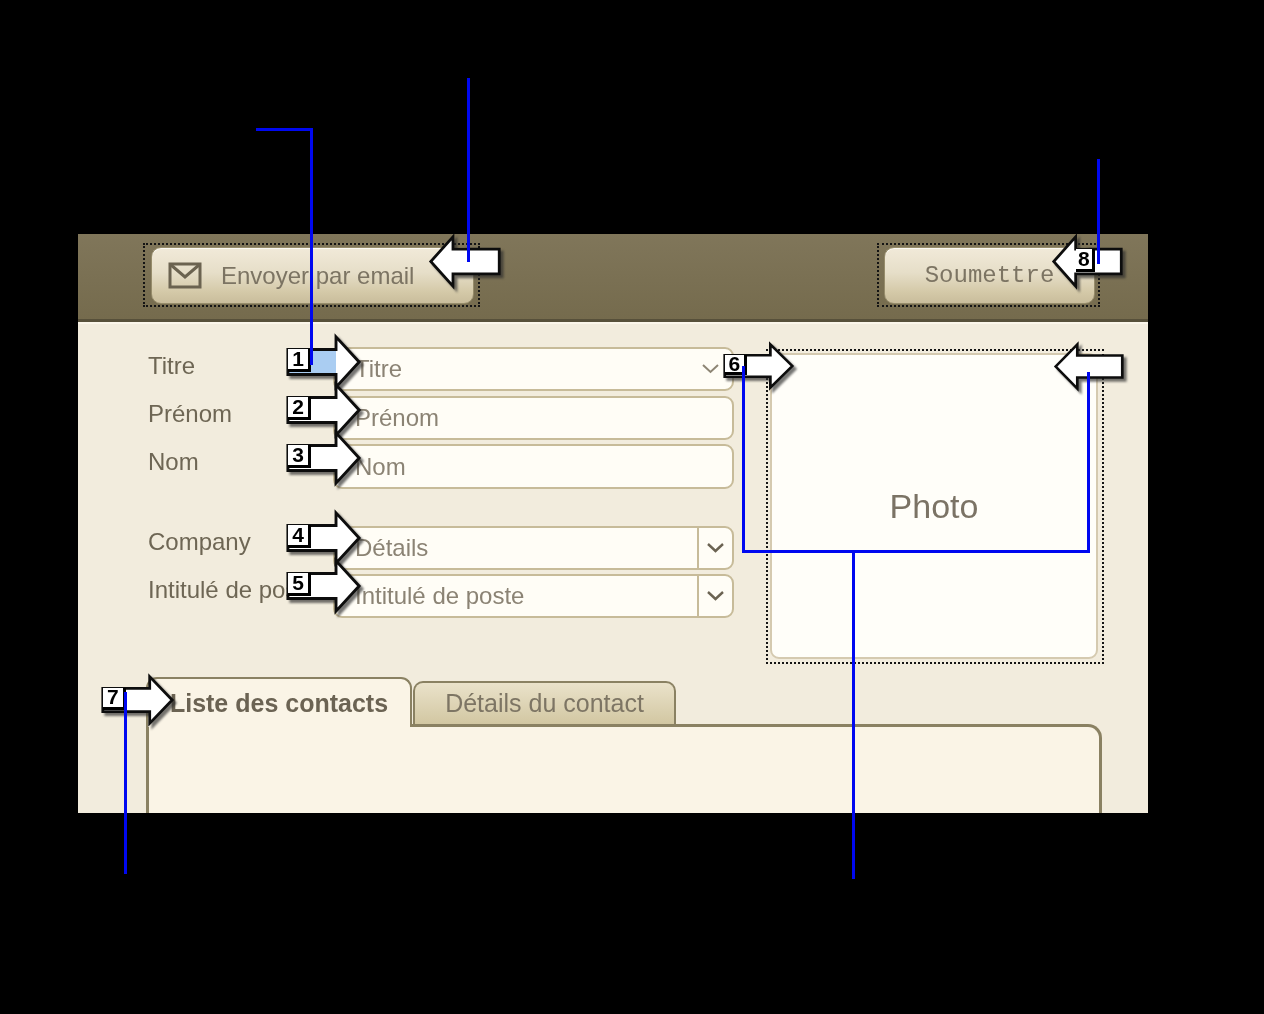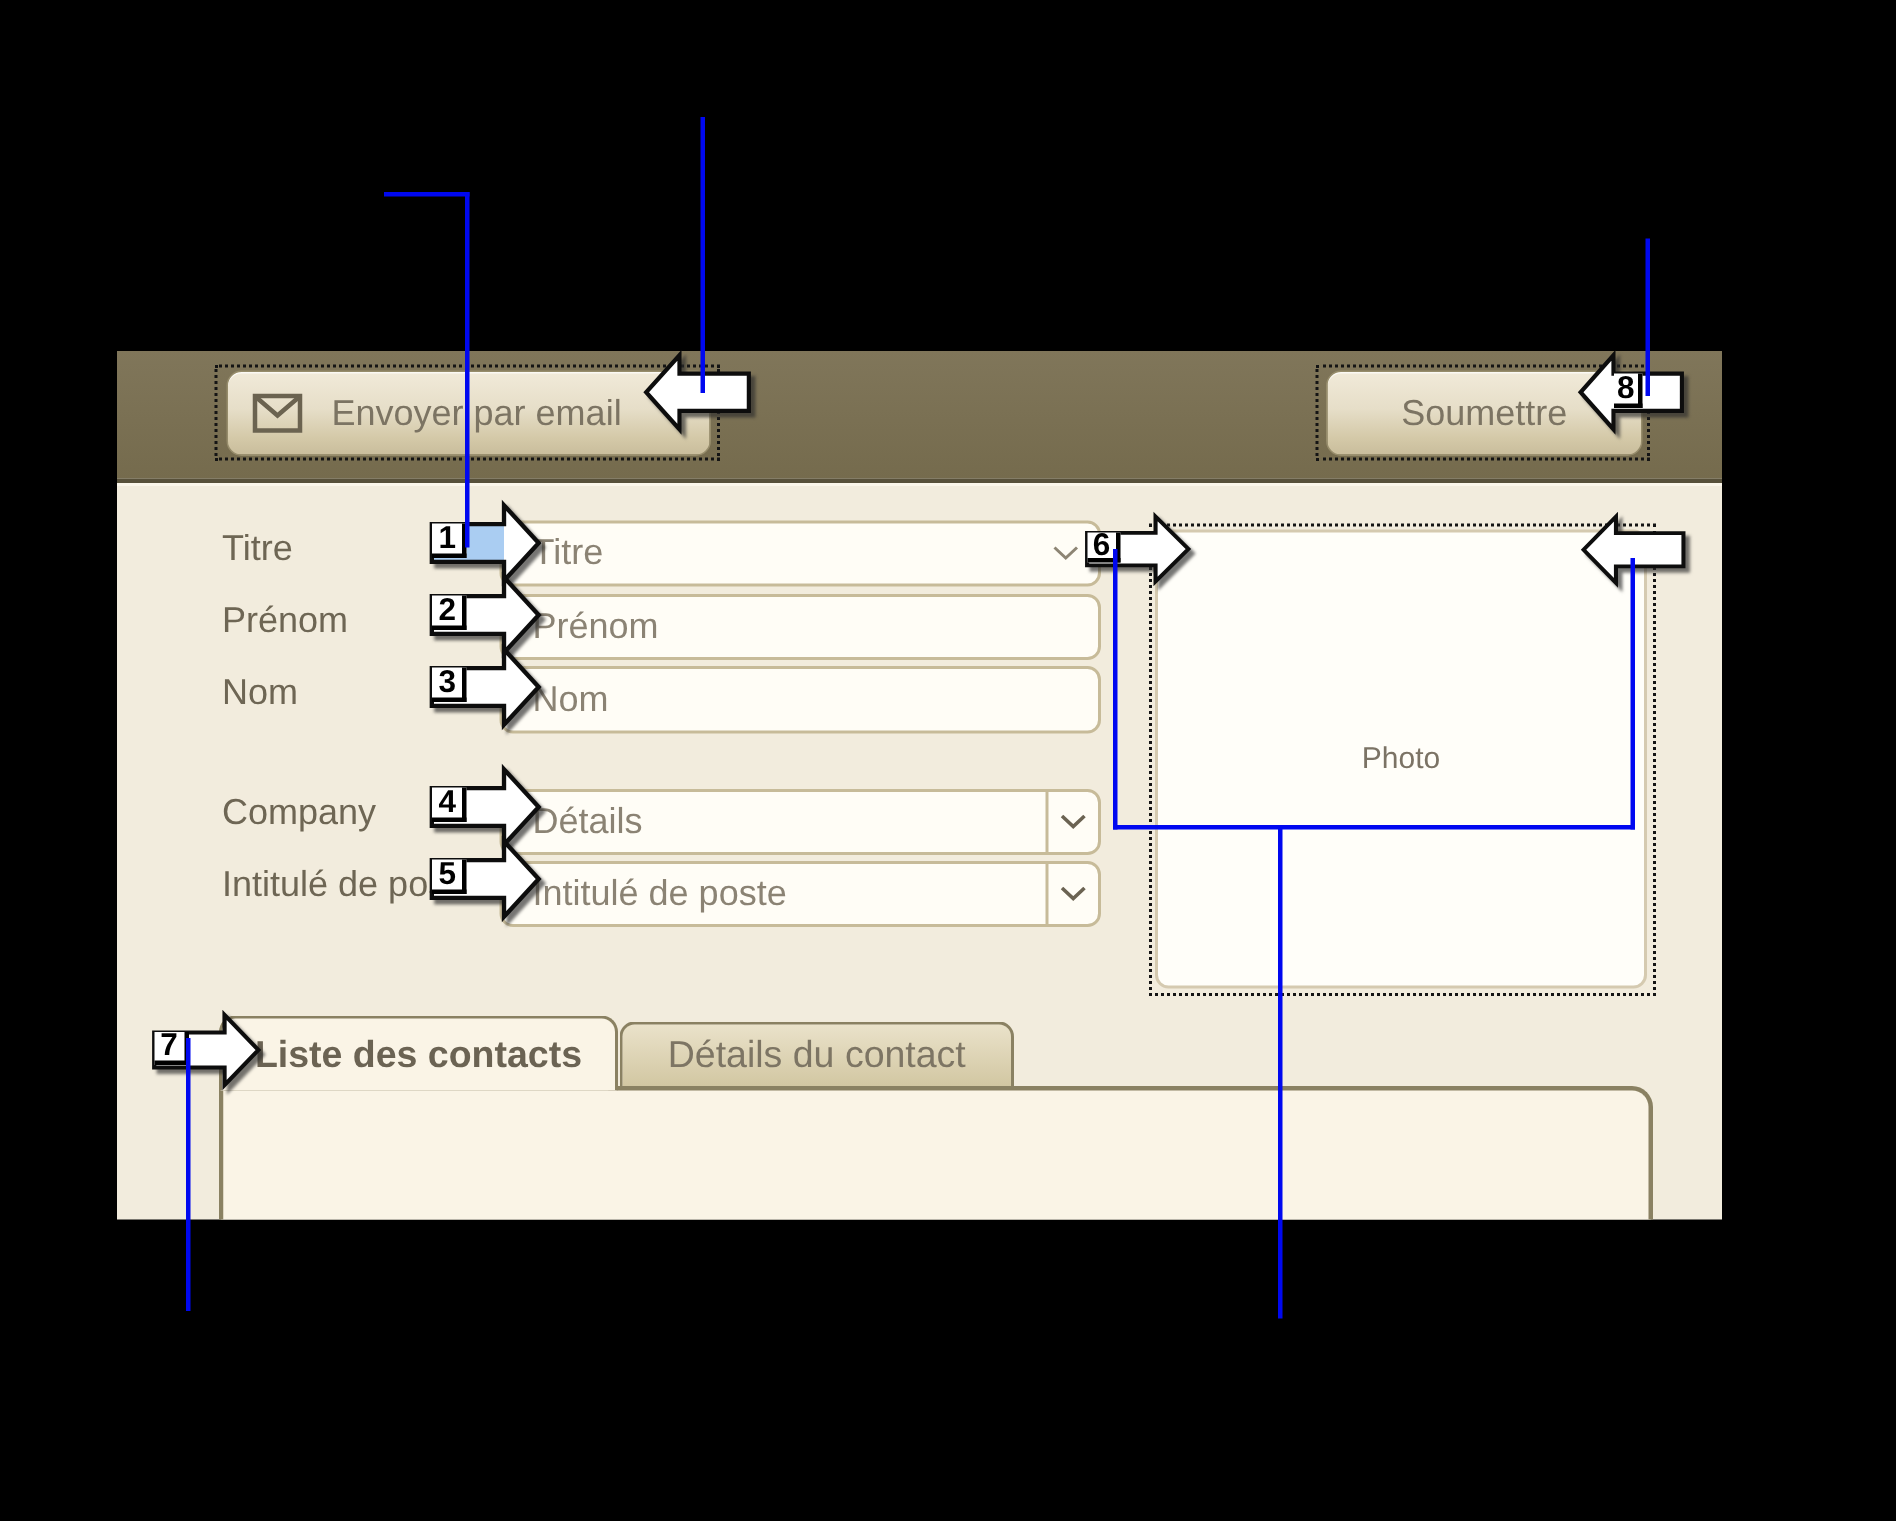--- a/index.html
+++ b/index.html
@@ -13,39 +13,39 @@
   .topbar{position:absolute;left:0;top:0;width:1070px;height:88px;
           background:linear-gradient(#80765a,#756b4d);border-bottom:3px solid #57503a;}
   .topbar::after{content:"";position:absolute;left:0;bottom:-5px;width:100%;height:2px;background:#fbf6ea;}
 
   .sel-outline{position:absolute;border:2px dotted #141414;}
   .btn{position:absolute;border:1px solid #968c6b;border-radius:10px;
        background:linear-gradient(#f1ead9 0%,#e6dec8 45%,#d4c9a8 80%,#c9bd9c 100%);
        color:#7c7463;font-size:24px;font-family:inherit;display:flex;align-items:center;
        box-shadow:inset 0 1px 0 rgba(255,255,255,.7);cursor:pointer;}
   .email-btn{left:6px;top:2px;width:323px;height:57px;padding-left:16px;gap:19px;}
-  .submit-btn{left:5px;top:2px;width:211px;height:57px;justify-content:center;}
+  .submit-btn{left:5px;top:2px;width:211px;height:57px;justify-content:center;font-family:Liberation Mono, monospace;}
 
   
   .flabel{position:absolute;color:#6e6654;font-size:24px;white-space:nowrap;}
   .field{position:absolute;background:#fffdf6;border:2px solid #c7bb99;border-radius:9px;
          display:flex;align-items:center;}
   .field input{border:none;outline:none;background:transparent;width:100%;height:100%;
                font-size:24px;font-family:inherit;color:#4e4638;padding:0 0 0 20px;border-radius:9px;}
   .field input::placeholder{color:#8b8374;opacity:1;}
   .ph{color:#8b8374;font-size:24px;padding-left:20px;flex:1;}
   .chev-sect{width:35px;align-self:stretch;border-left:2px solid #c7bb99;
              display:flex;align-items:center;justify-content:center;}
   .chev-inline{position:absolute;right:13px;top:50%;transform:translateY(-50%);}
 
   
   .photo-outline{position:absolute;left:688px;top:115px;width:338px;height:315px;border:2px dotted #141414;}
   .photo-box{position:absolute;left:692px;top:119px;width:328px;height:306px;background:#fffef9;
              border:2px solid #d5cab0;border-radius:9px;display:flex;align-items:center;justify-content:center;
-             color:#7b7365;font-size:20px;}
+             color:#7b7365;font-size:34px;}
 
   
   .tab-panel{position:absolute;left:68px;top:490px;width:956px;height:120px;background:#faf4e6;
              border:3px solid #8a8162;border-bottom:none;border-radius:0 14px 0 0;}
   .tab{position:absolute;display:flex;align-items:center;justify-content:center;font-size:25px;}
   .tab-active{left:68px;top:443px;width:266px;height:50px;background:#faf4e6;
               border:2px solid #8a8162;border-bottom:none;border-radius:11px 11px 0 0;
               color:#6b6353;font-weight:bold;z-index:5;}
   .tab-inactive{left:335px;top:447px;width:263px;height:43px;
                 background:linear-gradient(#eae2ca,#d2c7a2);

